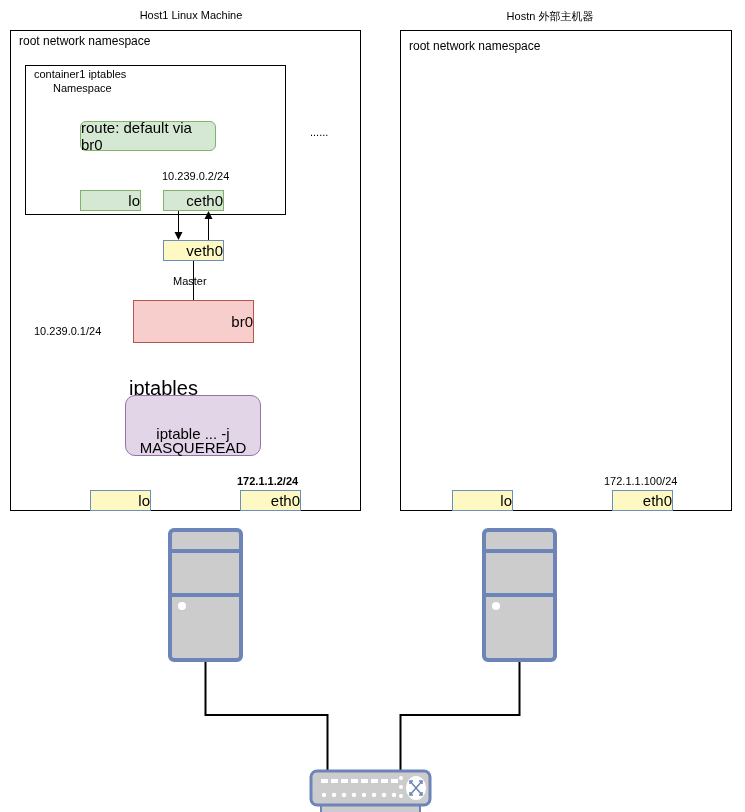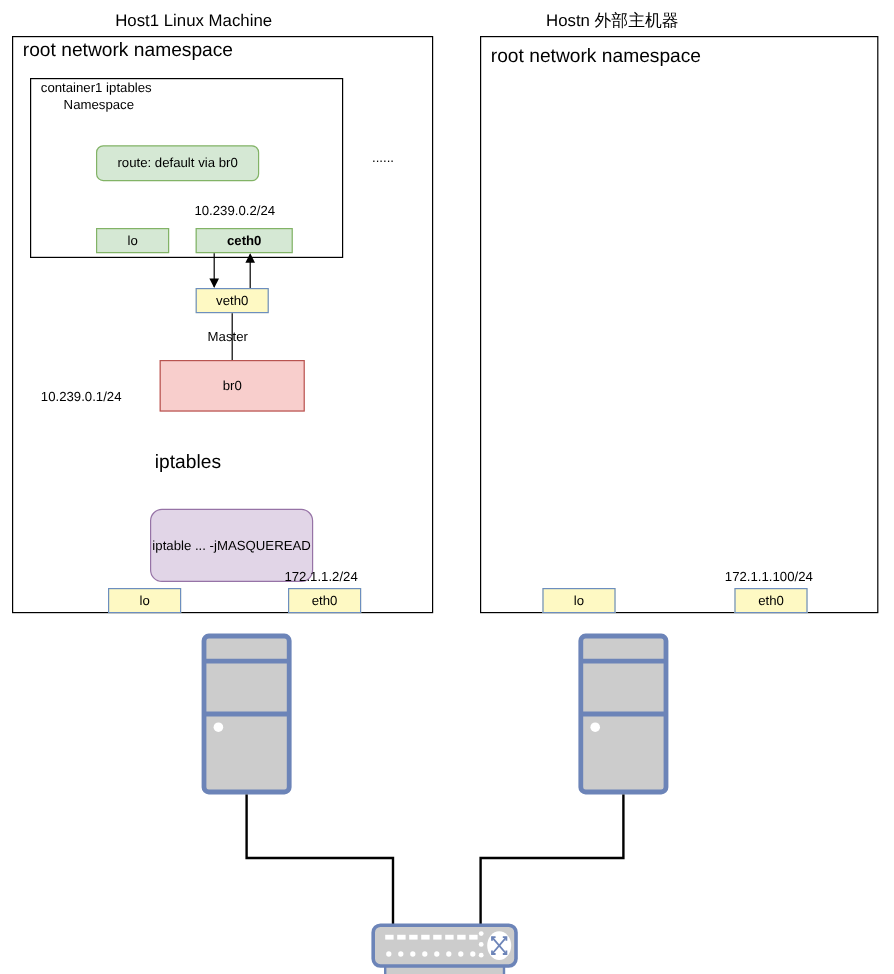--- a/index.html
+++ b/index.html
@@ -1,24 +1,24 @@
 <!DOCTYPE html>
 <html><head>
 <meta charset="utf-8">
 <style>
   html, body { margin: 0; padding: 0; background: #ffffff; }
   body { width: 745px; height: 812px; position: relative; overflow: hidden;
          font-family: "Liberation Sans", sans-serif; color: #000; }
   .abs { position: absolute; }
-  .title { font-size: 14px; white-space: nowrap; }
+  .title { font-size: 11px; text-align: center; white-space: nowrap; }
   .ns-box { border: 1px solid #000; box-sizing: border-box; background: #fff; }
-  .ns-label { font-size: 16px; white-space: nowrap; }
+  .ns-label { font-size: 12px; white-space: nowrap; }
   .small-label { font-size: 11px; white-space: nowrap; }
-  .iface { box-sizing: border-box; font-size: 11px; display: flex; align-items: center;
-           justify-content: center; }
+  .iface { box-sizing: border-box; font-size: 15px; display: flex; align-items: center;
+           justify-content: flex-end; }
   .green { background: #d5e8d4; border: 1px solid #82b366; }
   .blue { background: #fef9c3; border: 1px solid #6c8ebf; }
   .red { background: #f8cecc; border: 1px solid #b85450; }
   .purple { background: #e1d5e7; border: 1px solid #9673a6; }
   .rounded { border-radius: 6px; }
   .rounded-lg { border-radius: 10px; }
   .center-text { text-align: center; }
   svg.overlay { position: absolute; left: 0; top: 0; }
 </style>
 </head>
@@ -36,44 +36,44 @@
 
 <div class="abs iface green rounded" style="left:80px; top:121px; width:136px; height:30px;">
   <span>route: default via br0</span>
 </div>
 
 <div class="abs small-label" style="left:162px; top:170px;">10.239.0.2/24</div>
 
 <div class="abs iface green" style="left:80px; top:190px; width:61px; height:21px;">
   <span>lo</span>
 </div>
-<div class="abs iface green" style="left:163px; top:190px; width:81px; height:21px;font-weight:bold;">
+<div class="abs iface green" style="left:163px; top:190px; width:61px; height:21px;">
   <span>ceth0</span>
 </div>
 
 <div class="abs small-label" style="left:310px; top:126px;">......</div>
 
 <div class="abs iface blue" style="left:163px; top:240px; width:61px; height:21px;">
   <span>veth0</span>
 </div>
 
 <div class="abs small-label" style="left:137px; top:275px;padding-left:36px;">Master</div>
 
 <div class="abs iface red" style="left:133px; top:300px; width:121px; height:43px;">
   <span>br0</span>
 </div>
 <div class="abs small-label" style="left:34px; top:325px;">10.239.0.1/24</div>
 
-<div class="abs" style="left:129px; top:377px; font-size:16px; white-space:nowrap;">iptables</div>
-<div class="abs iface purple rounded-lg center-text" style="left:125px; top:395px; width:136px; height:61px; flex-direction:row; line-height:14px;margin-top:29px;">
+<div class="abs" style="left:129px; top:377px; font-size:20px; white-space:nowrap;">iptables</div>
+<div class="abs iface purple rounded-lg center-text" style="left:125px; top:395px; width:136px; height:61px; flex-direction:column; line-height:14px;">
   <span>iptable ... -j</span>
   <span>MASQUEREAD</span>
 </div>
 
-<div class="abs small-label" style="left:237px; top:475px;">172.1.1.2/24</div>
+<div class="abs small-label" style="left:237px; top:475px;font-weight:bold;">172.1.1.2/24</div>
 <div class="abs iface blue" style="left:90px; top:490px; width:61px; height:21px;">
   <span>lo</span>
 </div>
 <div class="abs iface blue" style="left:240px; top:490px; width:61px; height:21px;">
   <span>eth0</span>
 </div>
 
 <div class="abs ns-box" style="left:400px; top:30px; width:332px; height:481px;"></div>
 <div class="abs ns-label" style="left:409px; top:39px;">root network namespace</div>
 

